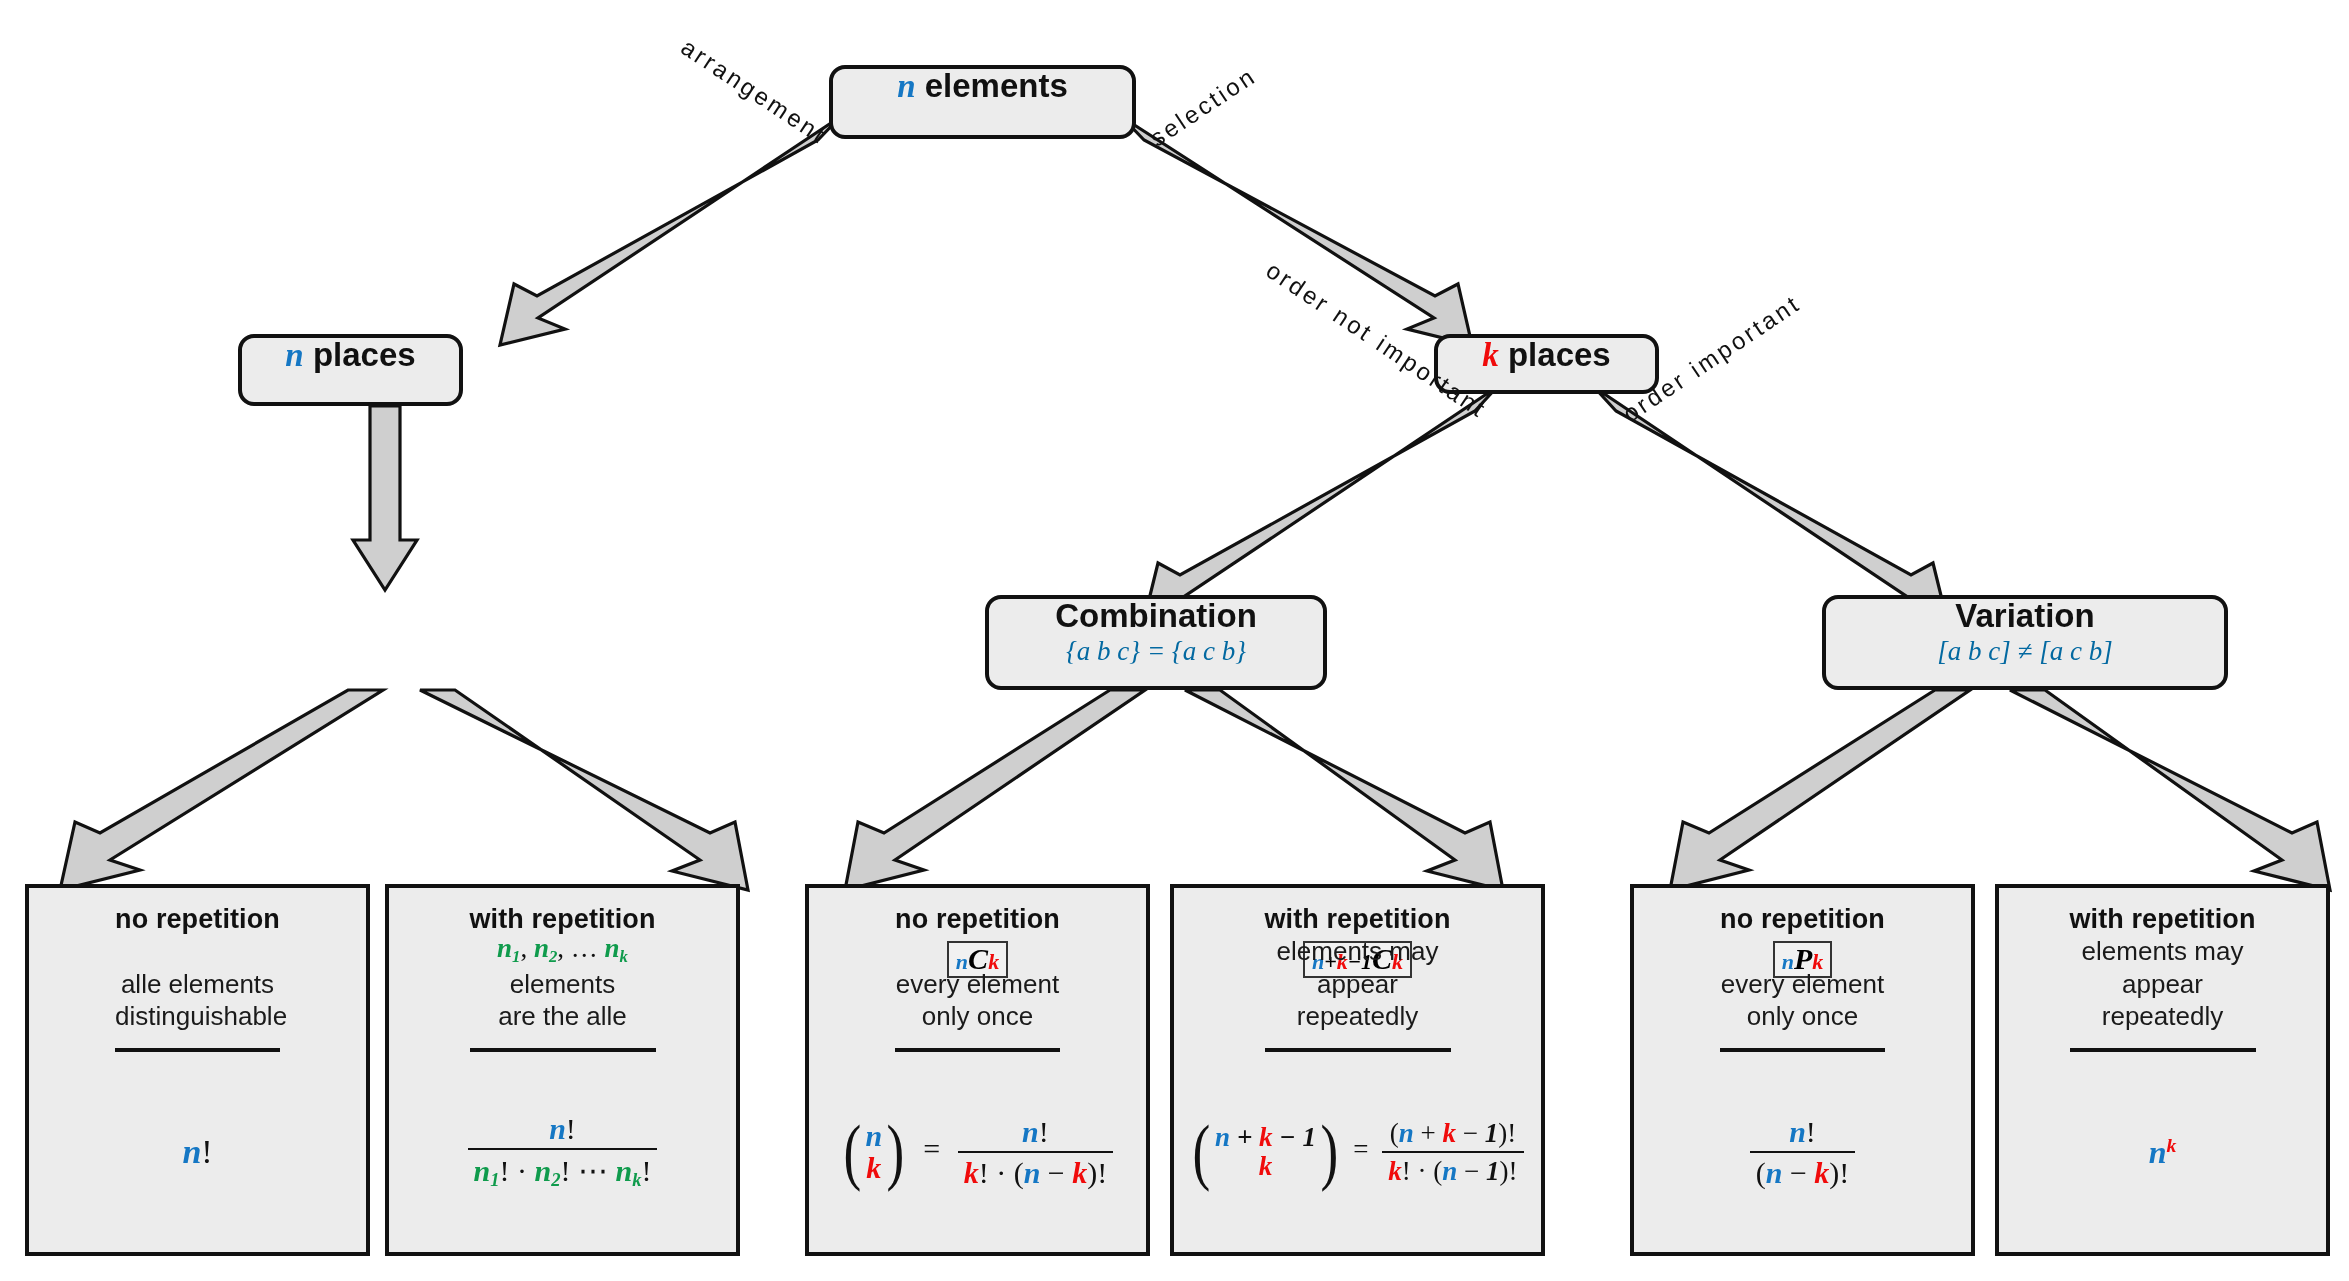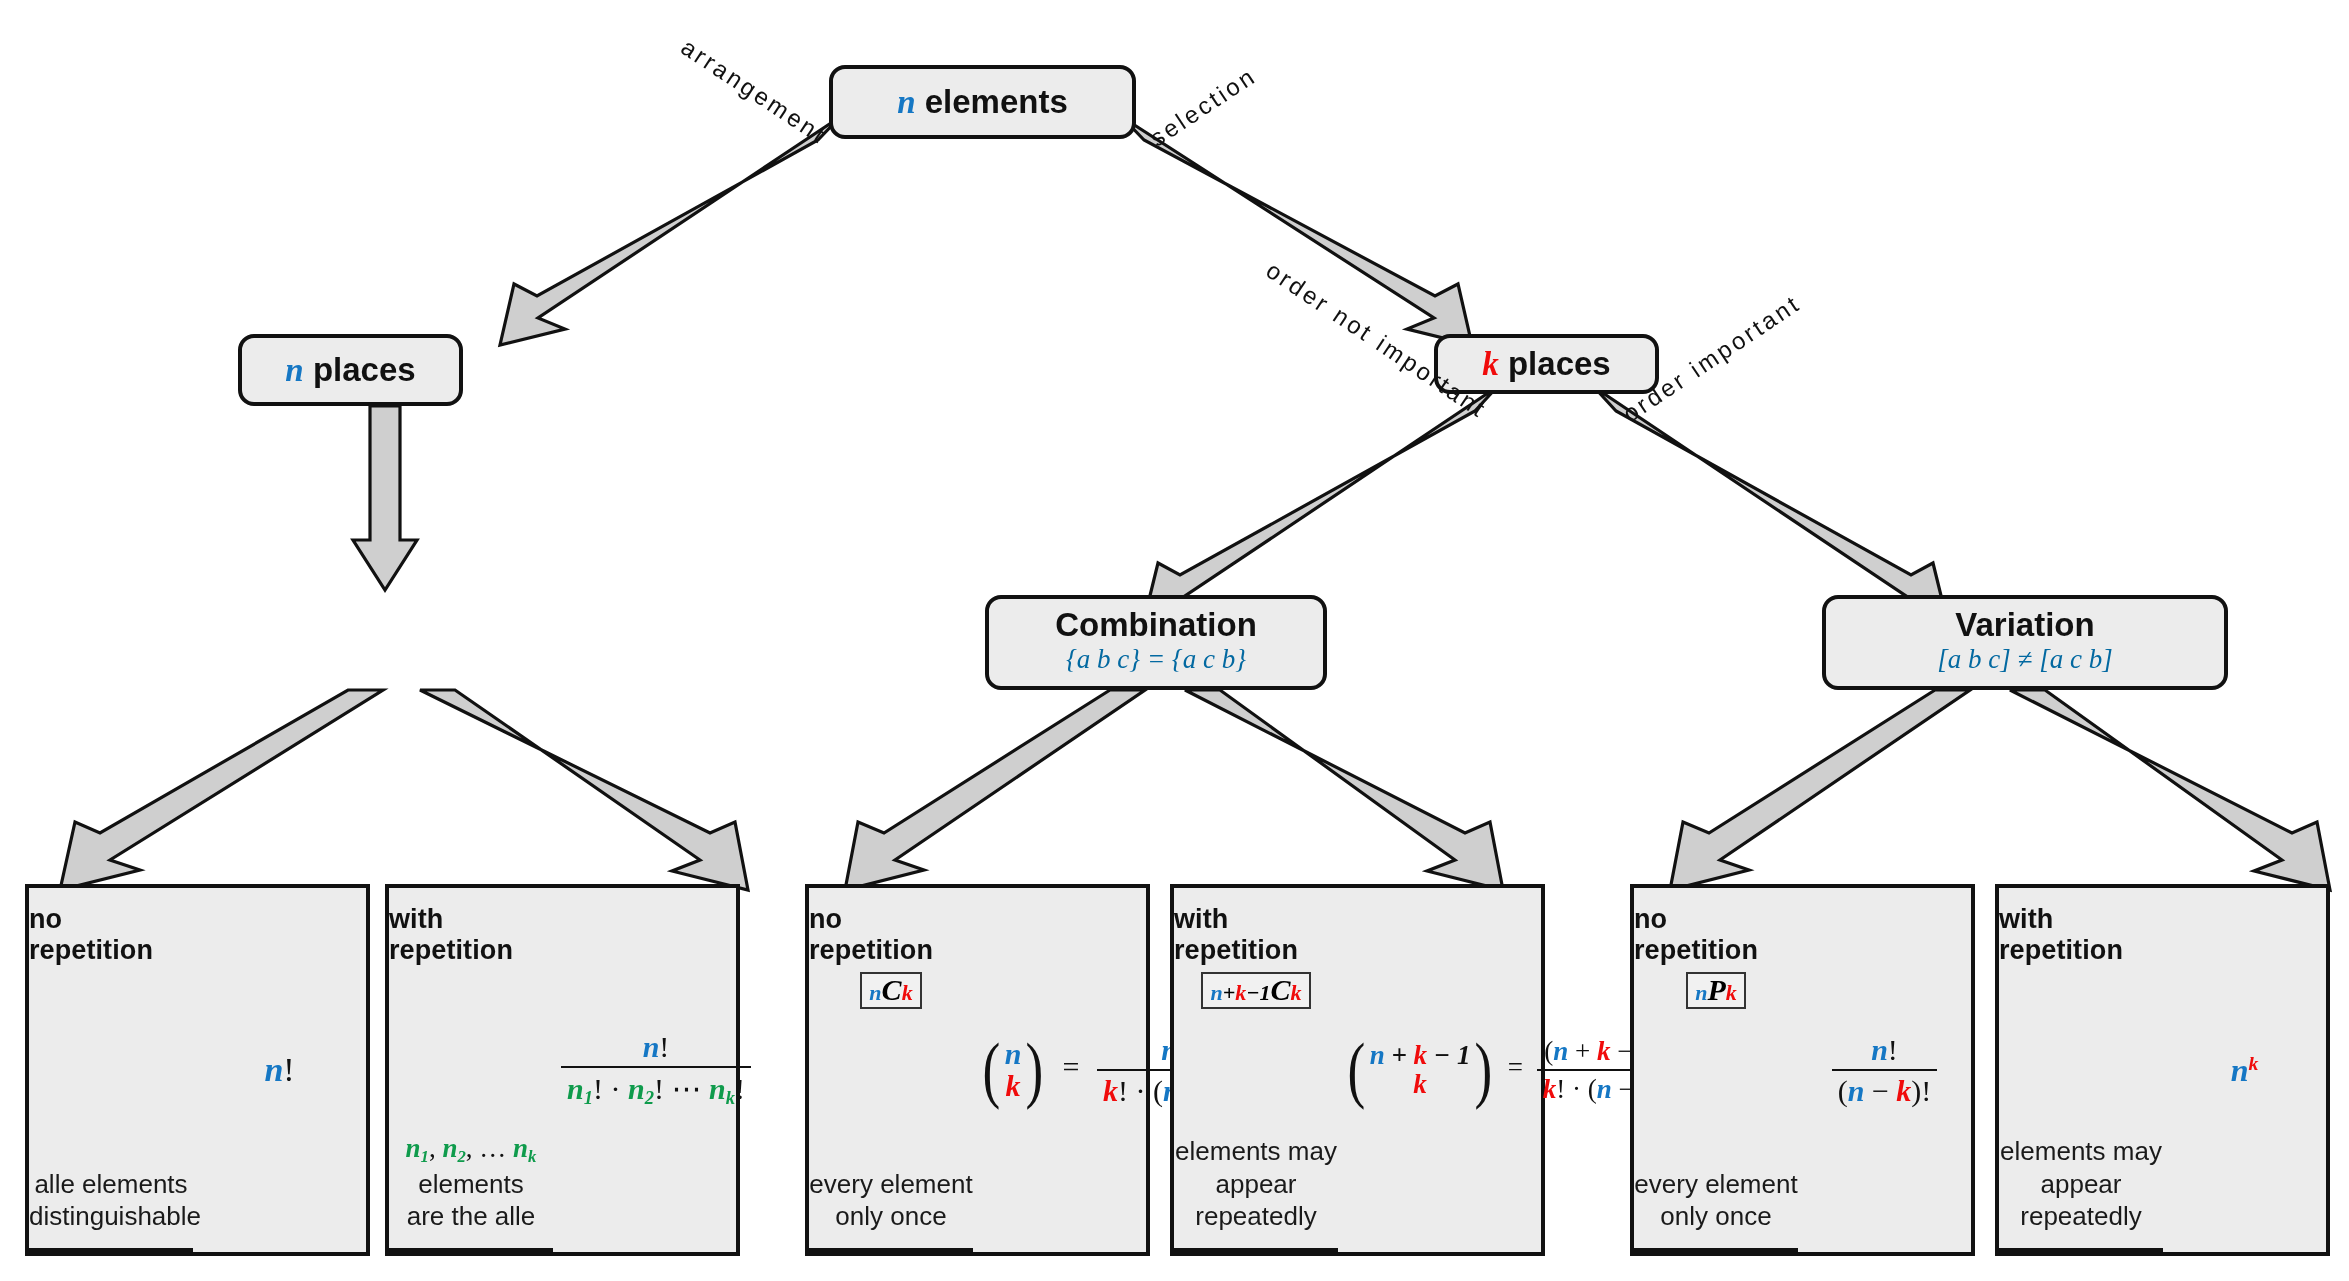--- a/index.html
+++ b/index.html
@@ -7,35 +7,36 @@
   #stage{position:relative;width:2349px;height:1281px;background:#fff;overflow:hidden;}
 
   
   .node{
     position:absolute;
     background:#ececec;
     border:4px solid #111;
     border-radius:16px;
     box-sizing:border-box;
     display:flex;flex-direction:column;
-    align-items:center;justify-content:center;
+    align-items:center;justify-content:flex-start;
     text-align:center;
     z-index:5;
   }
   .node .t1{font-weight:bold;color:#111;line-height:1.05;}
   .node .t2{font-family:"Liberation Serif",serif;font-style:italic;color:#0369a1;}
 
   
   .card{
     position:absolute;
     border:4px solid #111;
     background:#ececec;
     box-sizing:border-box;
-    display:flex;flex-direction:row;
+    display:flex;flex-direction:column;
     z-index:5;
+    align-items:center;
   }
   .card .upper{
     flex:0 0 164px;
     box-sizing:border-box;
     border-bottom:4px solid #111;
     display:flex;flex-direction:column;
     align-items:center;
     padding-top:16px;
     position:relative;
   }

